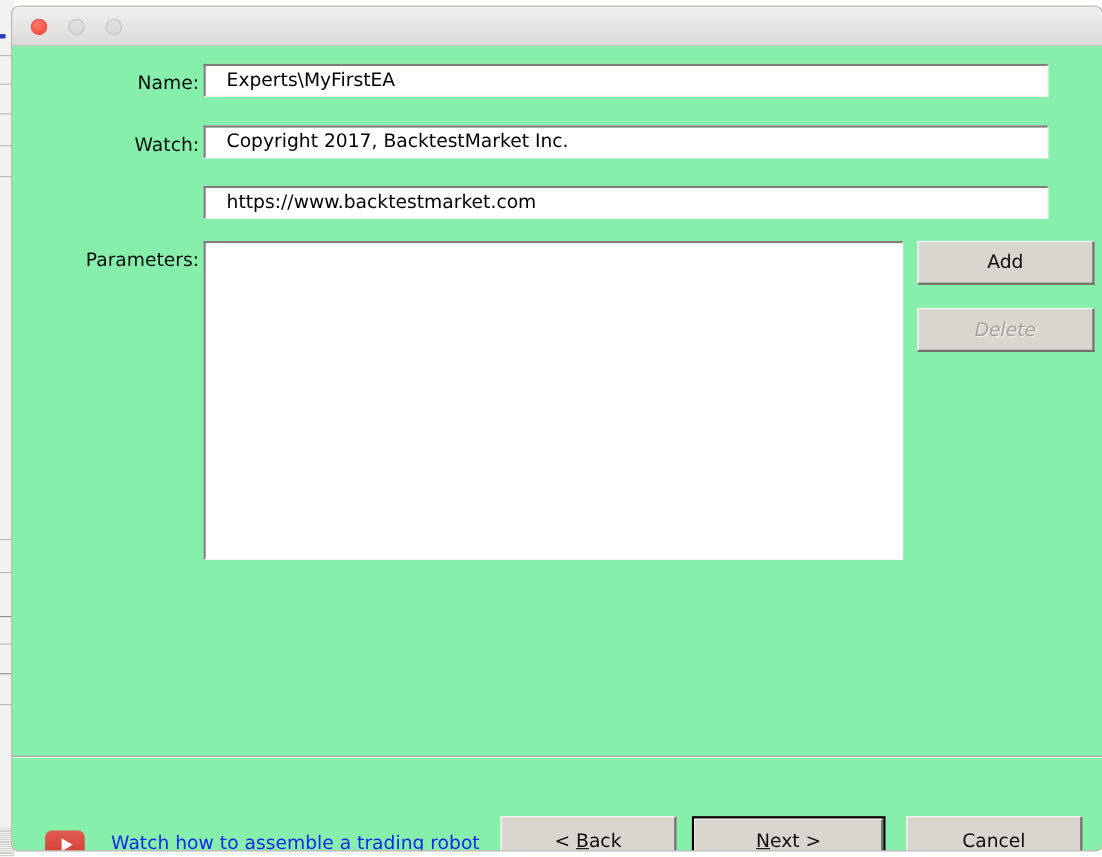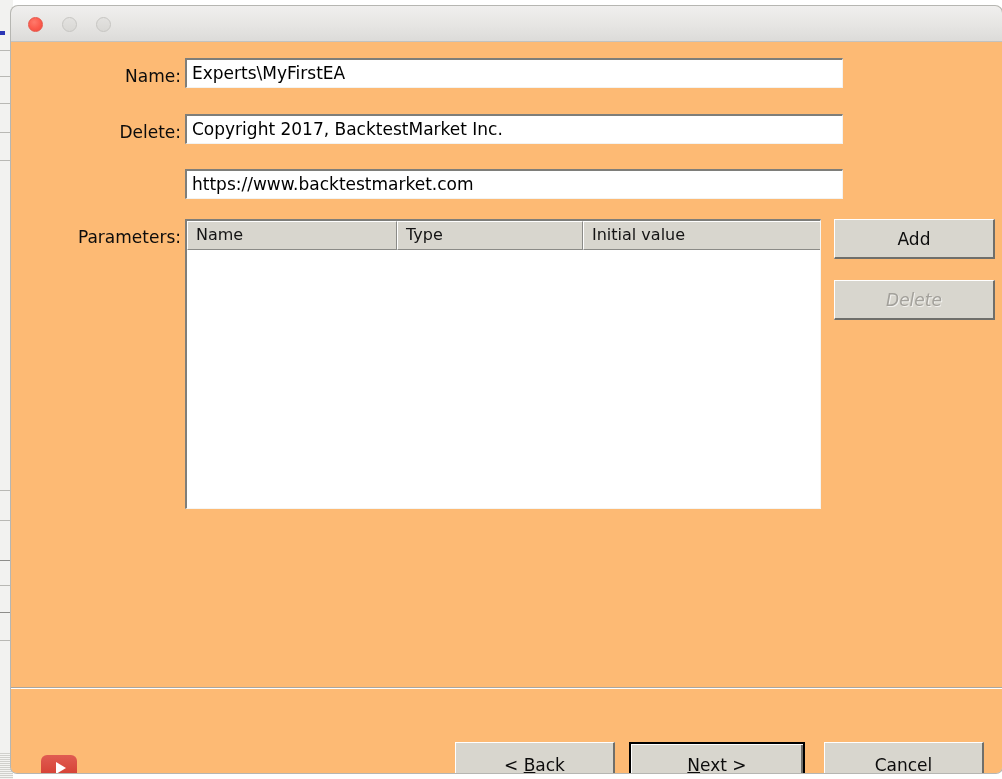--- a/index.html
+++ b/index.html
@@ -102,50 +102,50 @@
     border: 1px solid #c6c5c2;
   }
 
   
   .client {
     position: absolute;
     left: 0;
     top: 36px;
     width: 991px;
     height: 731px;
-    background: #fdba74;
+    background: #86efac;
   }
 
   
   .flabel {
     position: absolute;
     font-size: 17px;
     color: #0c0c0c;
     text-align: right;
     width: 170px;
     left: 0;
     letter-spacing: 0px;
   }
 
   
   .tinput {
     position: absolute;
     left: 174px;
-    width: 658px;
+    width: 768px;
     height: 30px;
     background: #ffffff;
     box-sizing: border-box;
     border-top: 2px solid #7e7e7a;
     border-left: 2px solid #7e7e7a;
     border-right: 1px solid #f3f3f1;
     border-bottom: 1px solid #f3f3f1;
     font-size: 17px;
     color: #000000;
     line-height: 26px;
-    padding-left: 5px;
+    padding-left: 19px;
     white-space: nowrap;
     overflow: hidden;
     font-family: "DejaVu Sans", "Liberation Sans", sans-serif;
   }
 
   
   .plist {
     position: absolute;
     left: 174px;
     top: 177px;
@@ -291,44 +291,40 @@
       <div class="traffic close"></div>
       <div class="traffic min"></div>
       <div class="traffic max"></div>
     </div>
 
     <div class="client">
 
       <div class="flabel" style="top:24px">Name:</div>
       <div class="tinput" style="top:16px" placeholder="">Experts\MyFirstEA</div>
 
-      <div class="flabel" style="top:80px">Delete:</div>
+      <div class="flabel" style="top:80px">Watch:</div>
       <div class="tinput" style="top:72px" placeholder="">Copyright 2017, BacktestMarket Inc.</div>
 
       <div class="tinput" style="top:127px" placeholder="">https://www.backtestmarket.com</div>
 
       <div class="flabel" style="top:185px">Parameters:</div>
 
       <div class="plist">
-        <div class="phead">
-          <div class="pcell" style="width:210px">Name</div>
-          <div class="pcell" style="width:186px">Type</div>
-          <div class="pcell" style="width:240px">Initial value</div>
-        </div>
         <div class="pbody"></div>
       </div>
 
       <div class="btn" style="left:823px; top:177px; width:161px; height:40px;">Add</div>
       <div class="btn disabled" style="left:823px; top:238px; width:161px; height:40px;">Delete</div>
 
       <div class="sep" style="top:645px"></div>
 
       <div class="yt">
         <div class="tri"></div>
       </div>
+      <div class="ytlink">Watch how to assemble a trading robot</div>
 
       <div class="btn" style="left:444px; top:700px; width:160px; height:46px;">
         <span><span>&lt; </span><span class="underline">B</span><span>ack</span></span>
       </div>
 
       <div class="btn default" style="left:618px; top:700px; width:176px; height:46px;">
         <span><span></span><span class="underline">N</span><span>ext &gt;</span></span>
       </div>
 
       <div class="btn" style="left:813px; top:700px; width:160px; height:46px;">Cancel</div>

